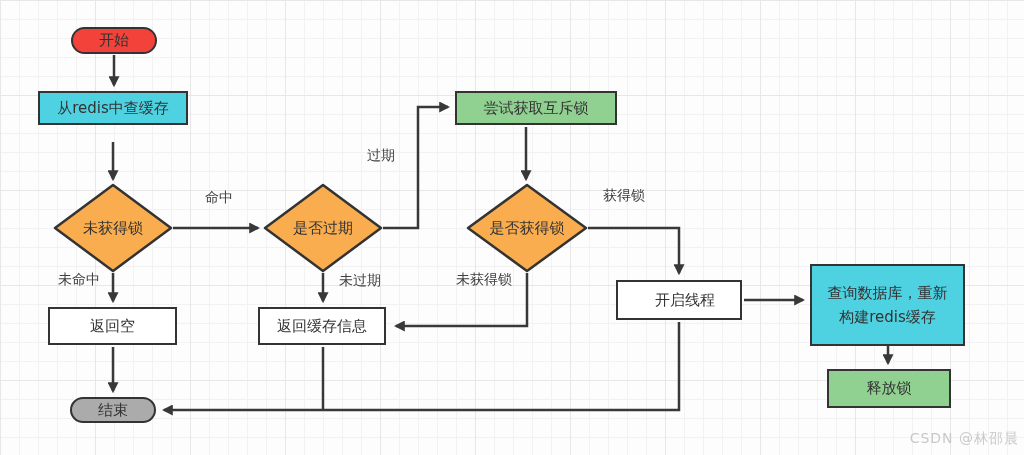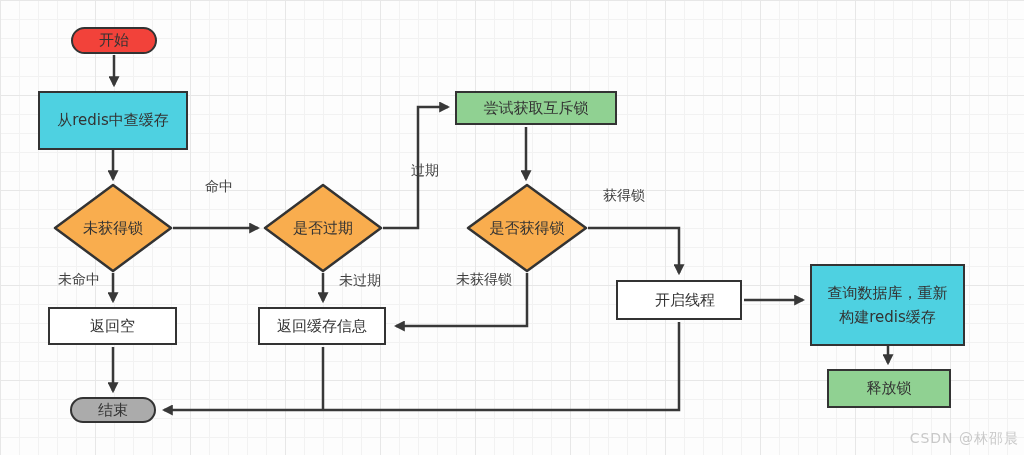--- a/index.html
+++ b/index.html
@@ -74,42 +74,42 @@
 
     <g stroke="#333333" stroke-width="2.5" stroke-linejoin="round" fill="#f9ad4e">
       <polygon points="55,228 113,185 171,228 113,271"></polygon>
       <polygon points="265,228 323,185 381,228 323,271"></polygon>
       <polygon points="468,228 527,185 586,228 527,271"></polygon>
     </g>
   </svg>
 
   <div class="node pill fill-red" style="left:71px;top:27px;width:86px;height:27px;">开始</div>
 
-  <div class="node fill-cyan" style="left:38px;top:91px;width:150px;height:59px;">从redis中查缓存</div>
+  <div class="node fill-cyan" style="left:38px;top:91px;width:150px;height:34px;">从redis中查缓存</div>
 
   <div class="node fill-white" style="left:48px;top:307px;width:129px;height:38px;">返回空</div>
 
   <div class="node pill fill-gray" style="left:70px;top:397px;width:86px;height:26px;">结束</div>
 
   <div class="node fill-white" style="left:258px;top:307px;width:128px;height:38px;">返回缓存信息</div>
 
   <div class="node fill-green" style="left:455px;top:91px;width:162px;height:34px;">尝试获取互斥锁</div>
 
   <div class="node fill-white" style="left:616px;top:280px;width:126px;height:40px;padding-left:12px;">开启线程</div>
 
   <div class="node fill-cyan" style="left:810px;top:264px;width:155px;height:82px;padding:0 10px;line-height:1.6;">查询数据库，重新构建redis缓存</div>
 
   <div class="node fill-green" style="left:827px;top:369px;width:124px;height:39px;">释放锁</div>
 
   <div class="dlabel" style="left:113px;top:228px;">未获得锁</div>
   <div class="dlabel" style="left:323px;top:228px;">是否过期</div>
   <div class="dlabel" style="left:527px;top:228px;">是否获得锁</div>
 
-  <div class="elabel" style="left:219px;top:187px;">命中</div>
+  <div class="elabel" style="left:219px;top:198px;">命中</div>
   <div class="elabel" style="left:79px;top:280px;">未命中</div>
-  <div class="elabel" style="left:381px;top:171px;margin-left:44px;">过期</div>
+  <div class="elabel" style="left:381px;top:156px;">过期</div>
   <div class="elabel" style="left:360px;top:281px;">未过期</div>
   <div class="elabel" style="left:624px;top:196px;">获得锁</div>
   <div class="elabel" style="left:484px;top:280px;">未获得锁</div>
 
   <div class="watermark">CSDN @林邵晨</div>
 
 </div>
 
 </body></html>

